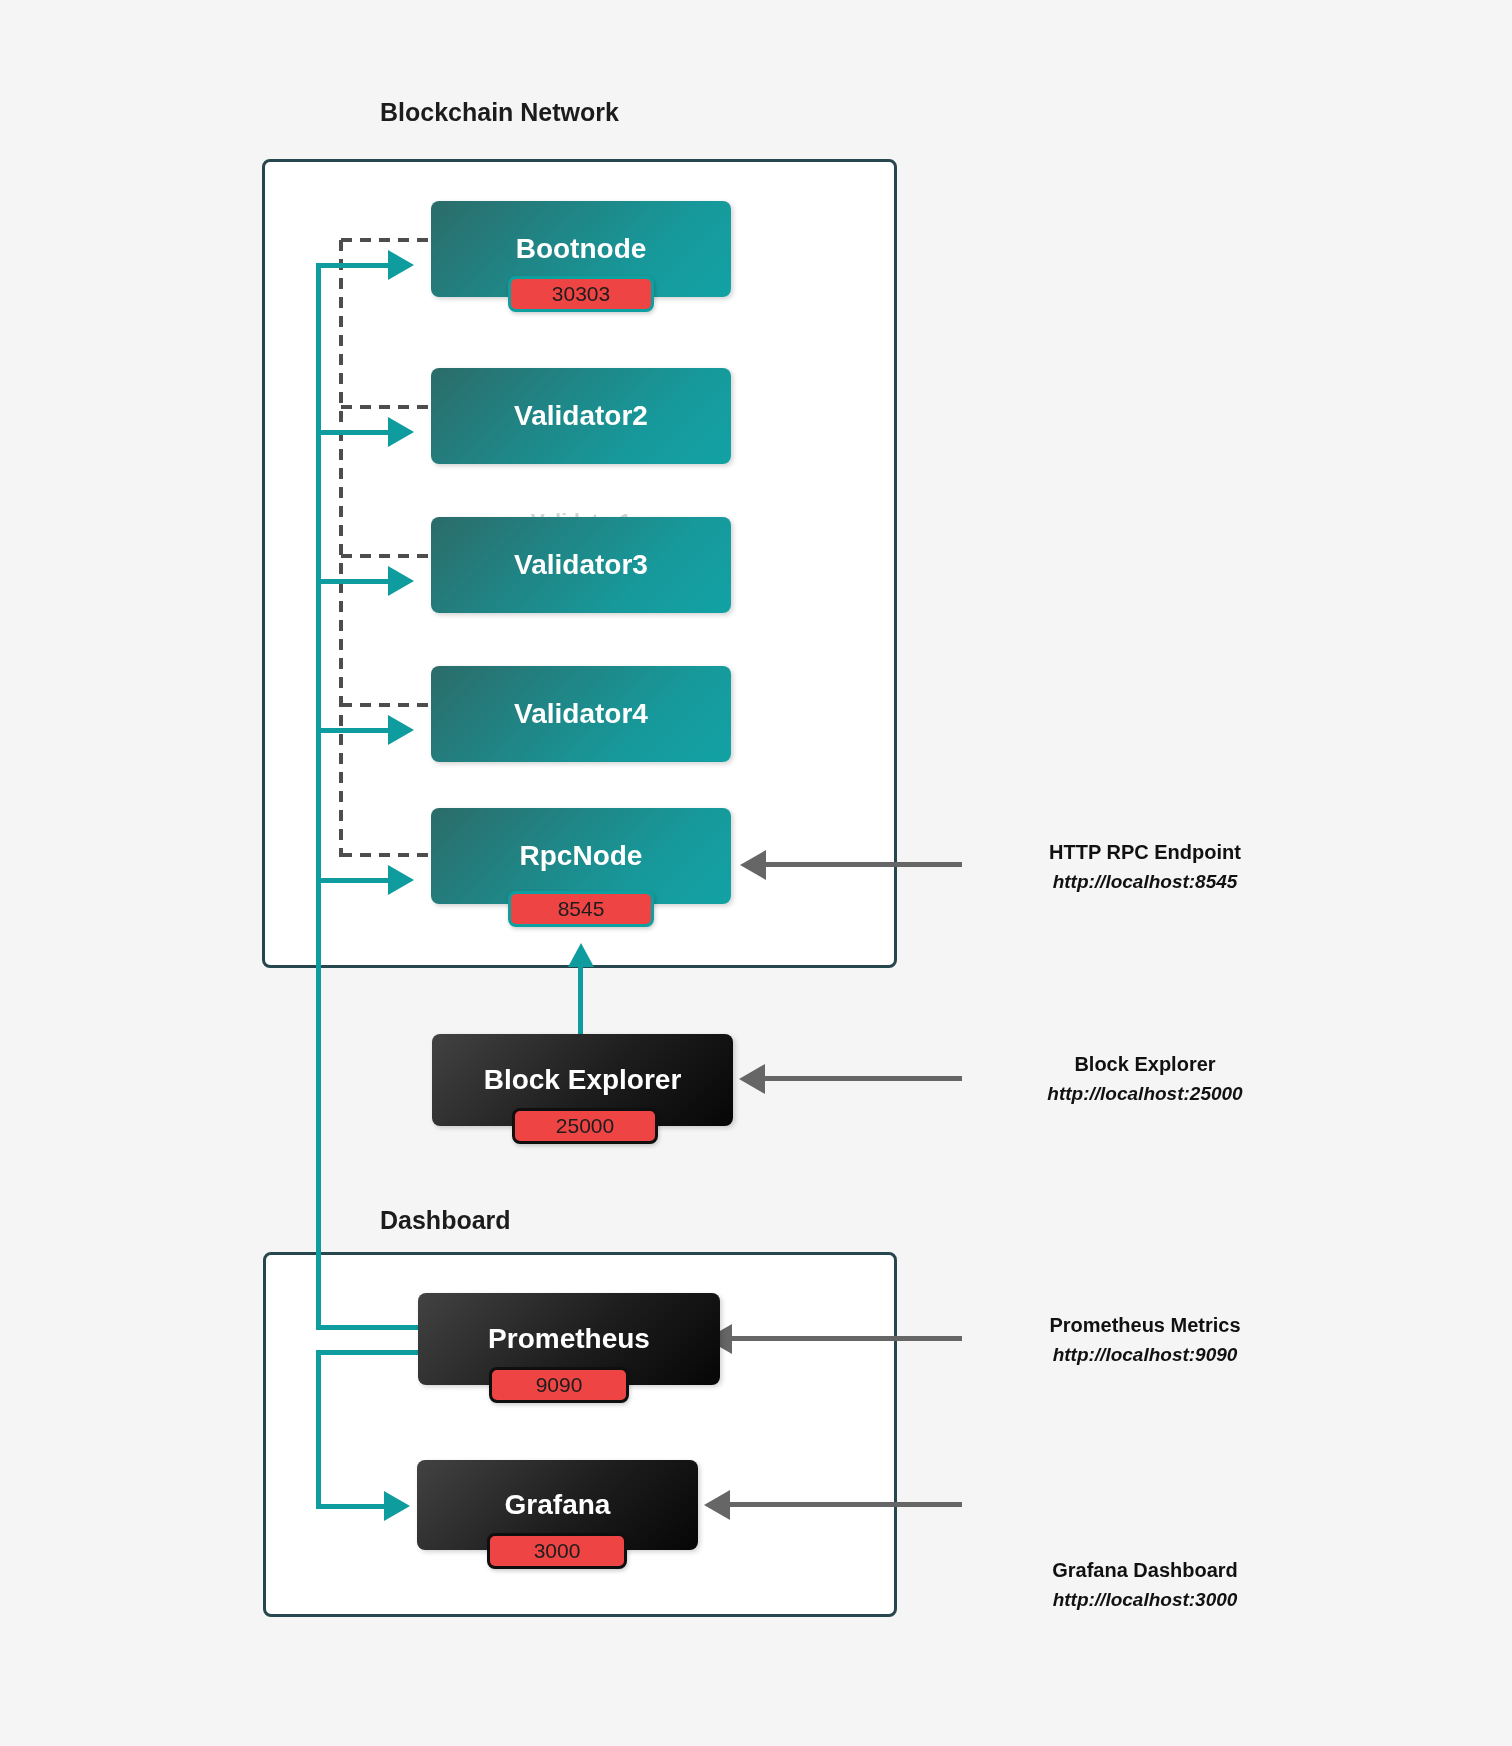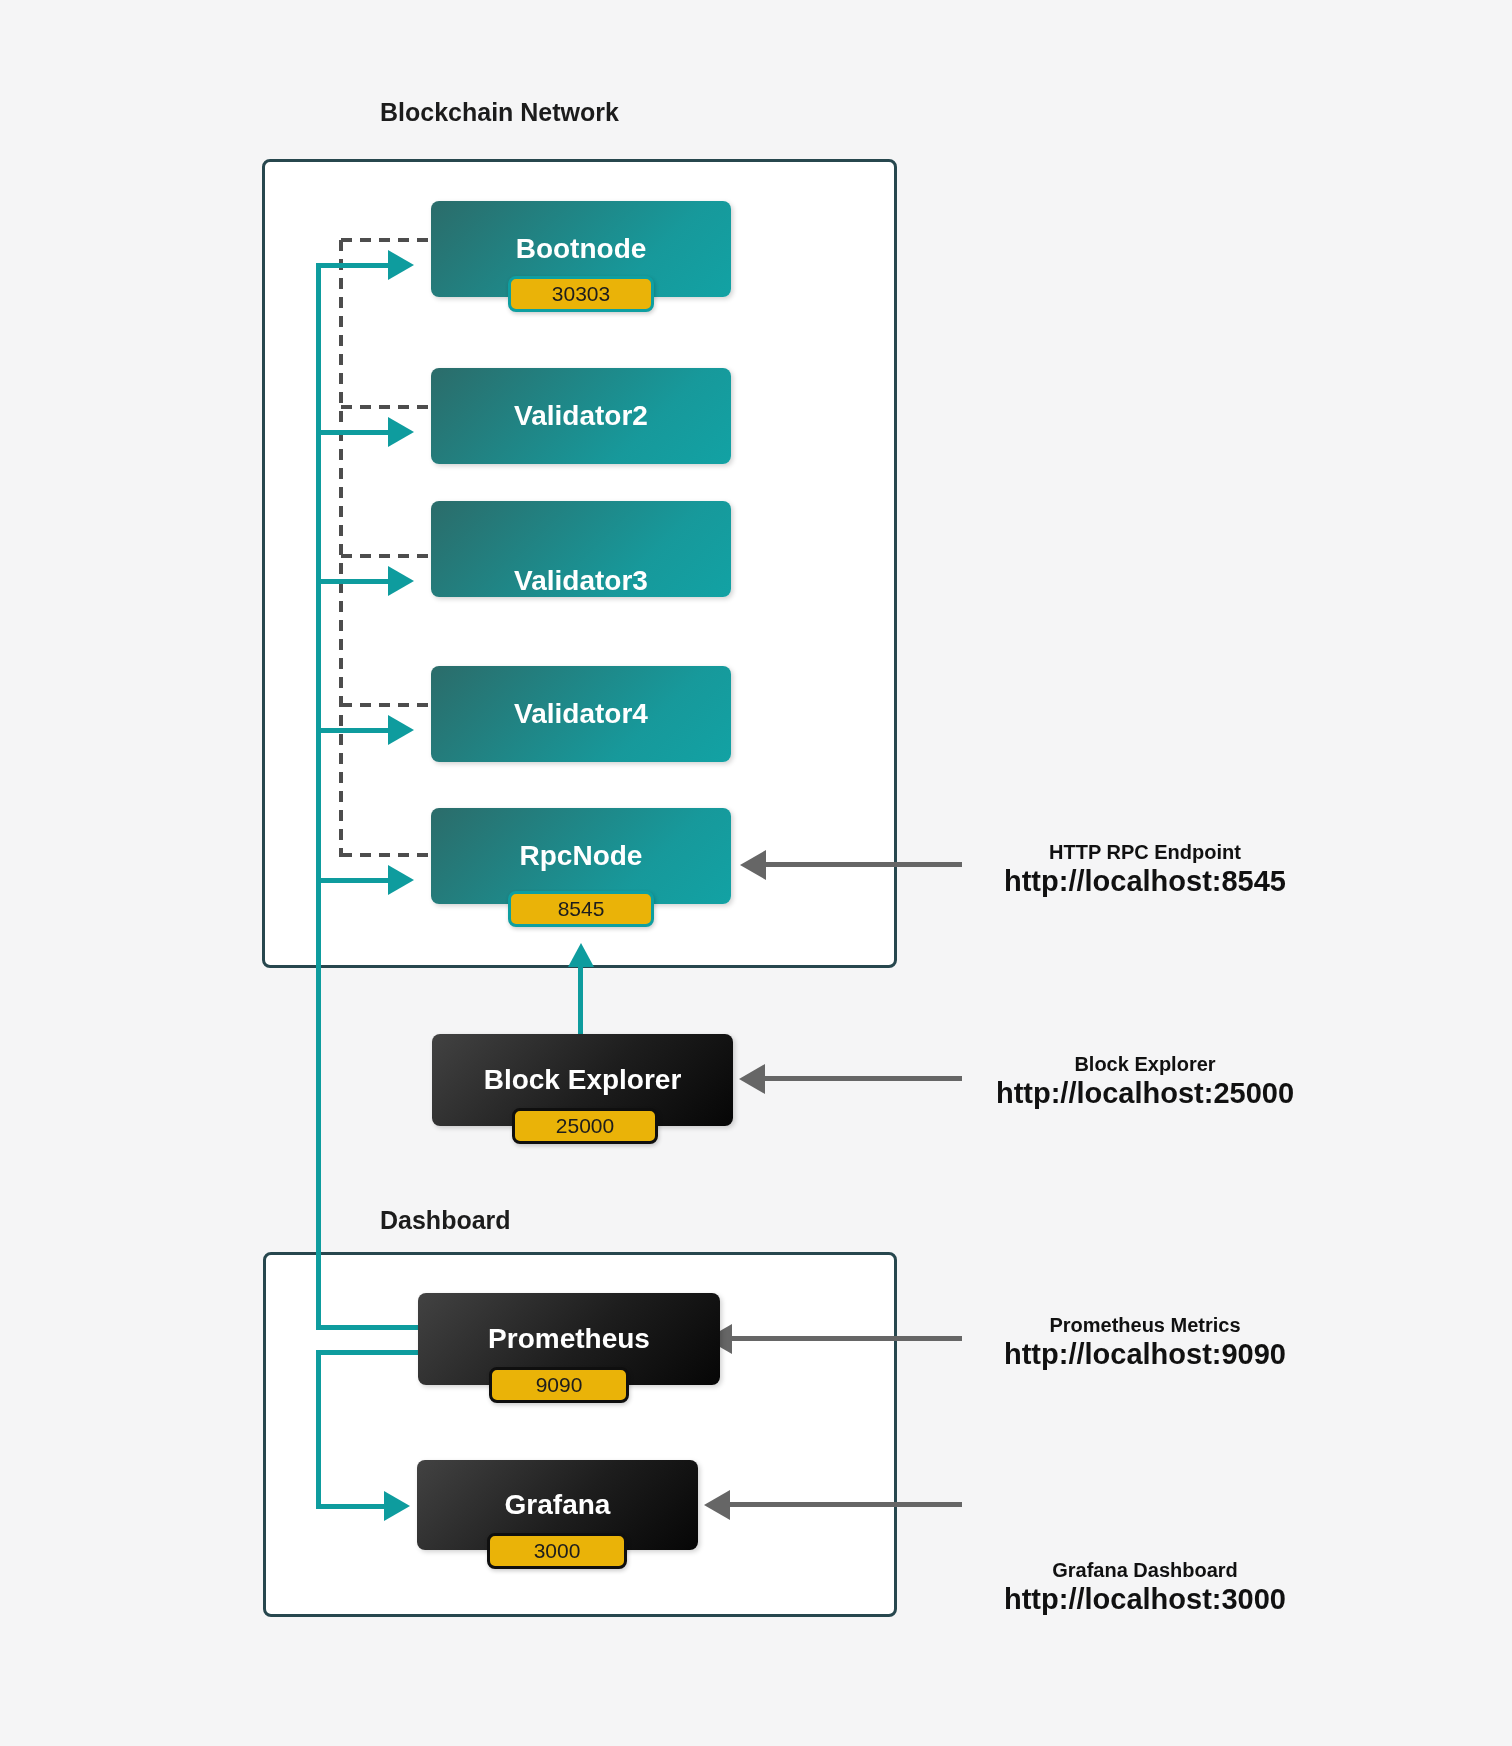--- a/index.html
+++ b/index.html
@@ -16,21 +16,21 @@
 
   
   .node{position:absolute;width:300px;height:96px;border-radius:8px;
         background:linear-gradient(135deg,#2b6c6a 0%,#17999b 70%,#12a2a4 100%);
         display:flex;align-items:center;justify-content:center;z-index:2;
         box-shadow:2px 2px 5px rgba(0,0,0,0.18);}
   .dark-node{background:linear-gradient(135deg,#424242 0%,#1d1d1d 55%,#060606 100%);}
   .node-label{color:#ffffff;font-size:28px;font-weight:700;}
 
   
-  .badge{position:absolute;height:36px;background:#eab308;border-radius:8px;
+  .badge{position:absolute;height:36px;background:#ef4444;border-radius:8px;
          display:flex;align-items:center;justify-content:center;z-index:4;
          font-size:21px;color:#1d1d1d;box-sizing:border-box;
          box-shadow:1px 2px 4px rgba(0,0,0,0.2);}
   .badge-teal{border:3px solid #0e9fa1;}
   .badge-dark{border:3.5px solid #0f0f0f;}
 
   
   .ghost-label{position:absolute;z-index:1;color:#cfd6d6;font-size:21px;
                font-weight:700;width:300px;text-align:center;}
 
@@ -53,21 +53,21 @@
         border-left:13px solid transparent;border-right:13px solid transparent;
         border-bottom:24px solid #0e9c9e;}
   .ah-l{position:absolute;width:0;height:0;z-index:1;
         border-top:15px solid transparent;border-bottom:15px solid transparent;
         border-right:26px solid #666666;}
 
   
   .annotation{position:absolute;left:980px;width:330px;text-align:center;
               color:#111111;z-index:3;}
   .annotation .line1{font-size:20px;font-weight:700;line-height:29px;}
-  .annotation .line2{font-size:29px;font-weight:700;line-height:29px;}
+  .annotation .line2{font-size:19px;font-weight:700;font-style:italic;line-height:29px;}
 </style>
 </head>
 <body>
 
 <div class="section-title" style="left:380px;top:98px;">Blockchain Network</div>
 <div class="section-title" style="left:380px;top:1206px;">Dashboard</div>
 
 <div class="container-box" style="left:262px;top:159px;width:635px;height:809px;"></div>
 <div class="container-box" style="left:263px;top:1252px;width:634px;height:365px;"></div>
 
@@ -113,21 +113,21 @@
 
 <div class="node" style="left:431px;top:201px;">
   <span class="node-label">Bootnode</span>
 </div>
 <div class="badge badge-teal" style="left:508px;top:276px;width:146px;">30303</div>
 
 <div class="node" style="left:431px;top:368px;">
   <span class="node-label">Validator2</span>
 </div>
 
-<div class="node" style="left:431px;top:501px;align-items:flex-end;">
+<div class="node" style="left:431px;top:517px;">
   <span class="node-label">Validator3</span>
 </div>
 
 <div class="node" style="left:431px;top:666px;">
   <span class="node-label">Validator4</span>
 </div>
 
 <div class="node" style="left:431px;top:808px;">
   <span class="node-label">RpcNode</span>
 </div>

